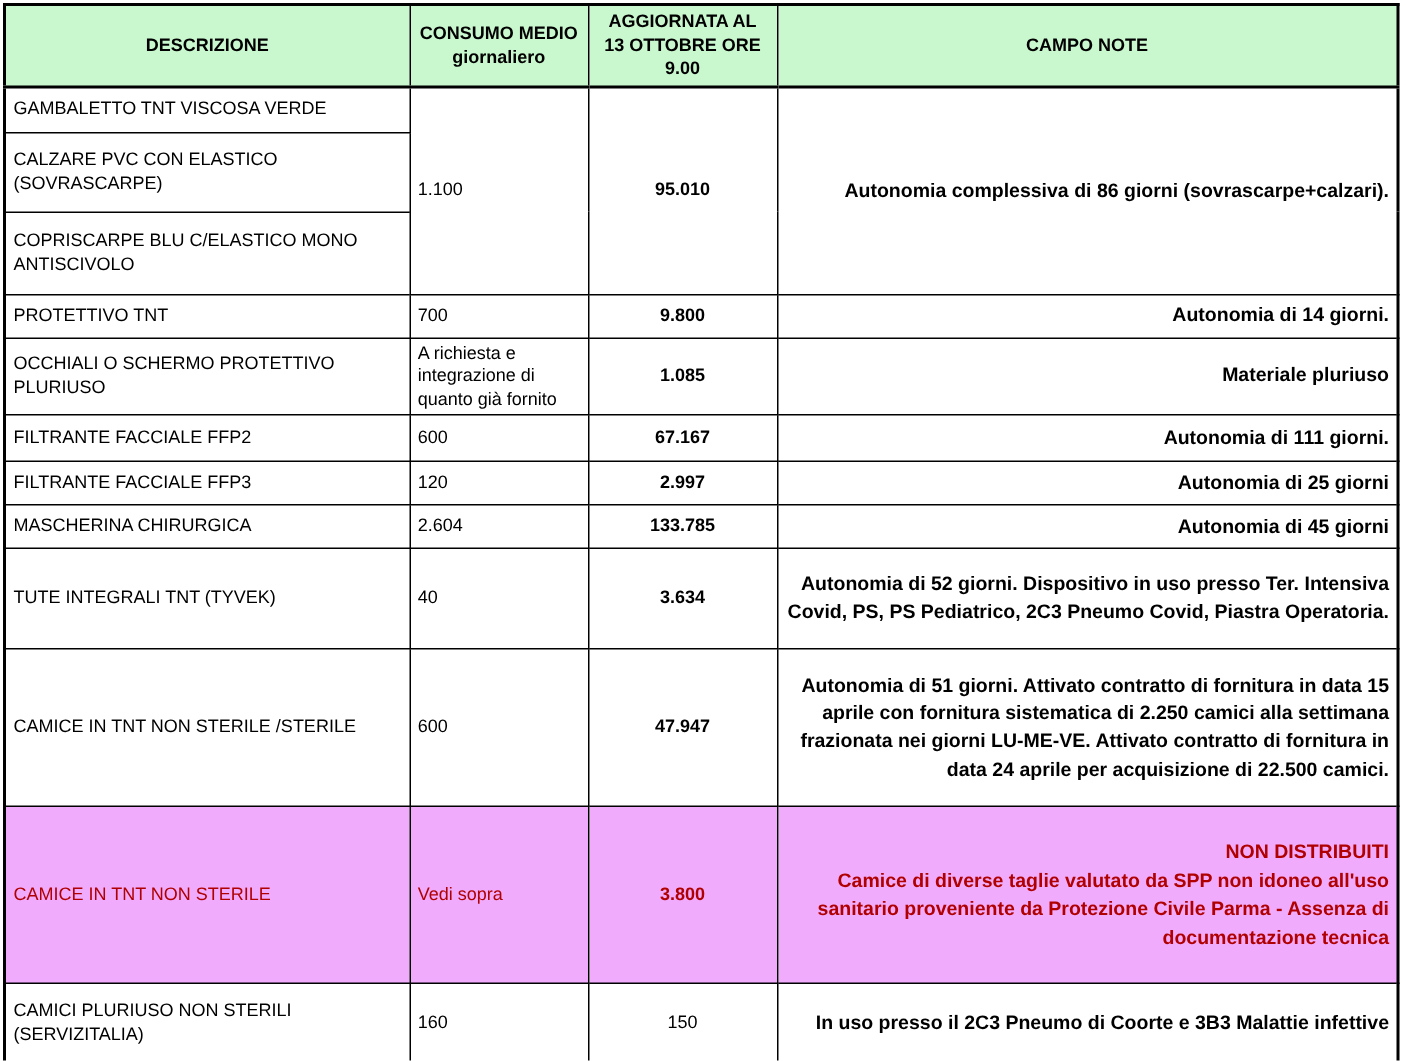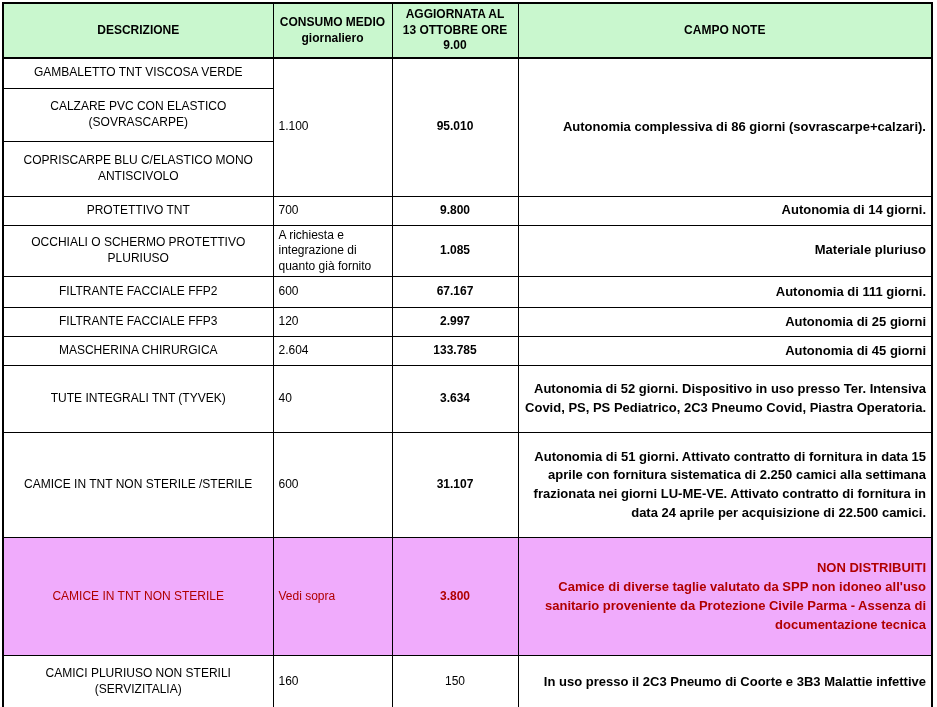--- a/index.html
+++ b/index.html
@@ -32,21 +32,21 @@
     overflow: hidden;
   }
   tr.header-row th {
     background: #c9f7ce;
     border-bottom: 2px solid #000000;
     font-weight: bold;
     font-size: 12px;
   }
   th.h-desc { text-align: center; }
   th.h-center { text-align: center; }
-  .c-desc  { text-align: center; font-weight: normal; }
+  .c-desc  { text-align: left; font-weight: normal; }
   .c-num   { text-align: left; font-weight: normal; }
   .c-agg   { text-align: center; font-weight: bold; }
   .c-agg.regular { font-weight: normal; }
   .c-note  { text-align: right; font-weight: bold; font-size: 13px; line-height: 1.45; }
   .highlight td {
     background: #f0abfc;
     color: #b00000;
   }
   .note-line { display: block; }
 </style>
@@ -124,21 +124,21 @@
     <tr style="height:67px">
       <td class="c-desc">TUTE INTEGRALI TNT (TYVEK)</td>
       <td class="c-num">40</td>
       <td class="c-agg">3.634</td>
       <td class="c-note">Autonomia di 52 giorni. Dispositivo in uso presso Ter. Intensiva Covid, PS, PS Pediatrico, 2C3 Pneumo Covid, Piastra Operatoria.</td>
     </tr>
 
     <tr style="height:105px">
       <td class="c-desc">CAMICE IN TNT NON STERILE /STERILE</td>
       <td class="c-num">600</td>
-      <td class="c-agg">31.107</td>
+      <td class="c-agg">47.947</td>
       <td class="c-note">Autonomia di 51 giorni. Attivato contratto di fornitura in data 15 aprile con fornitura sistematica di 2.250 camici alla settimana frazionata nei giorni LU-ME-VE. Attivato contratto di fornitura in data 24 aprile per acquisizione di 22.500 camici.</td>
     </tr>
 
     <tr class="highlight" style="height:118px">
       <td class="c-desc">CAMICE IN TNT NON STERILE</td>
       <td class="c-num">Vedi sopra</td>
       <td class="c-agg">3.800</td>
       <td class="c-note">
         <span class="note-line">NON DISTRIBUITI</span>
         <span class="note-line">Camice di diverse taglie valutato da SPP non idoneo all'uso sanitario proveniente da Protezione Civile Parma - Assenza di documentazione tecnica</span>

